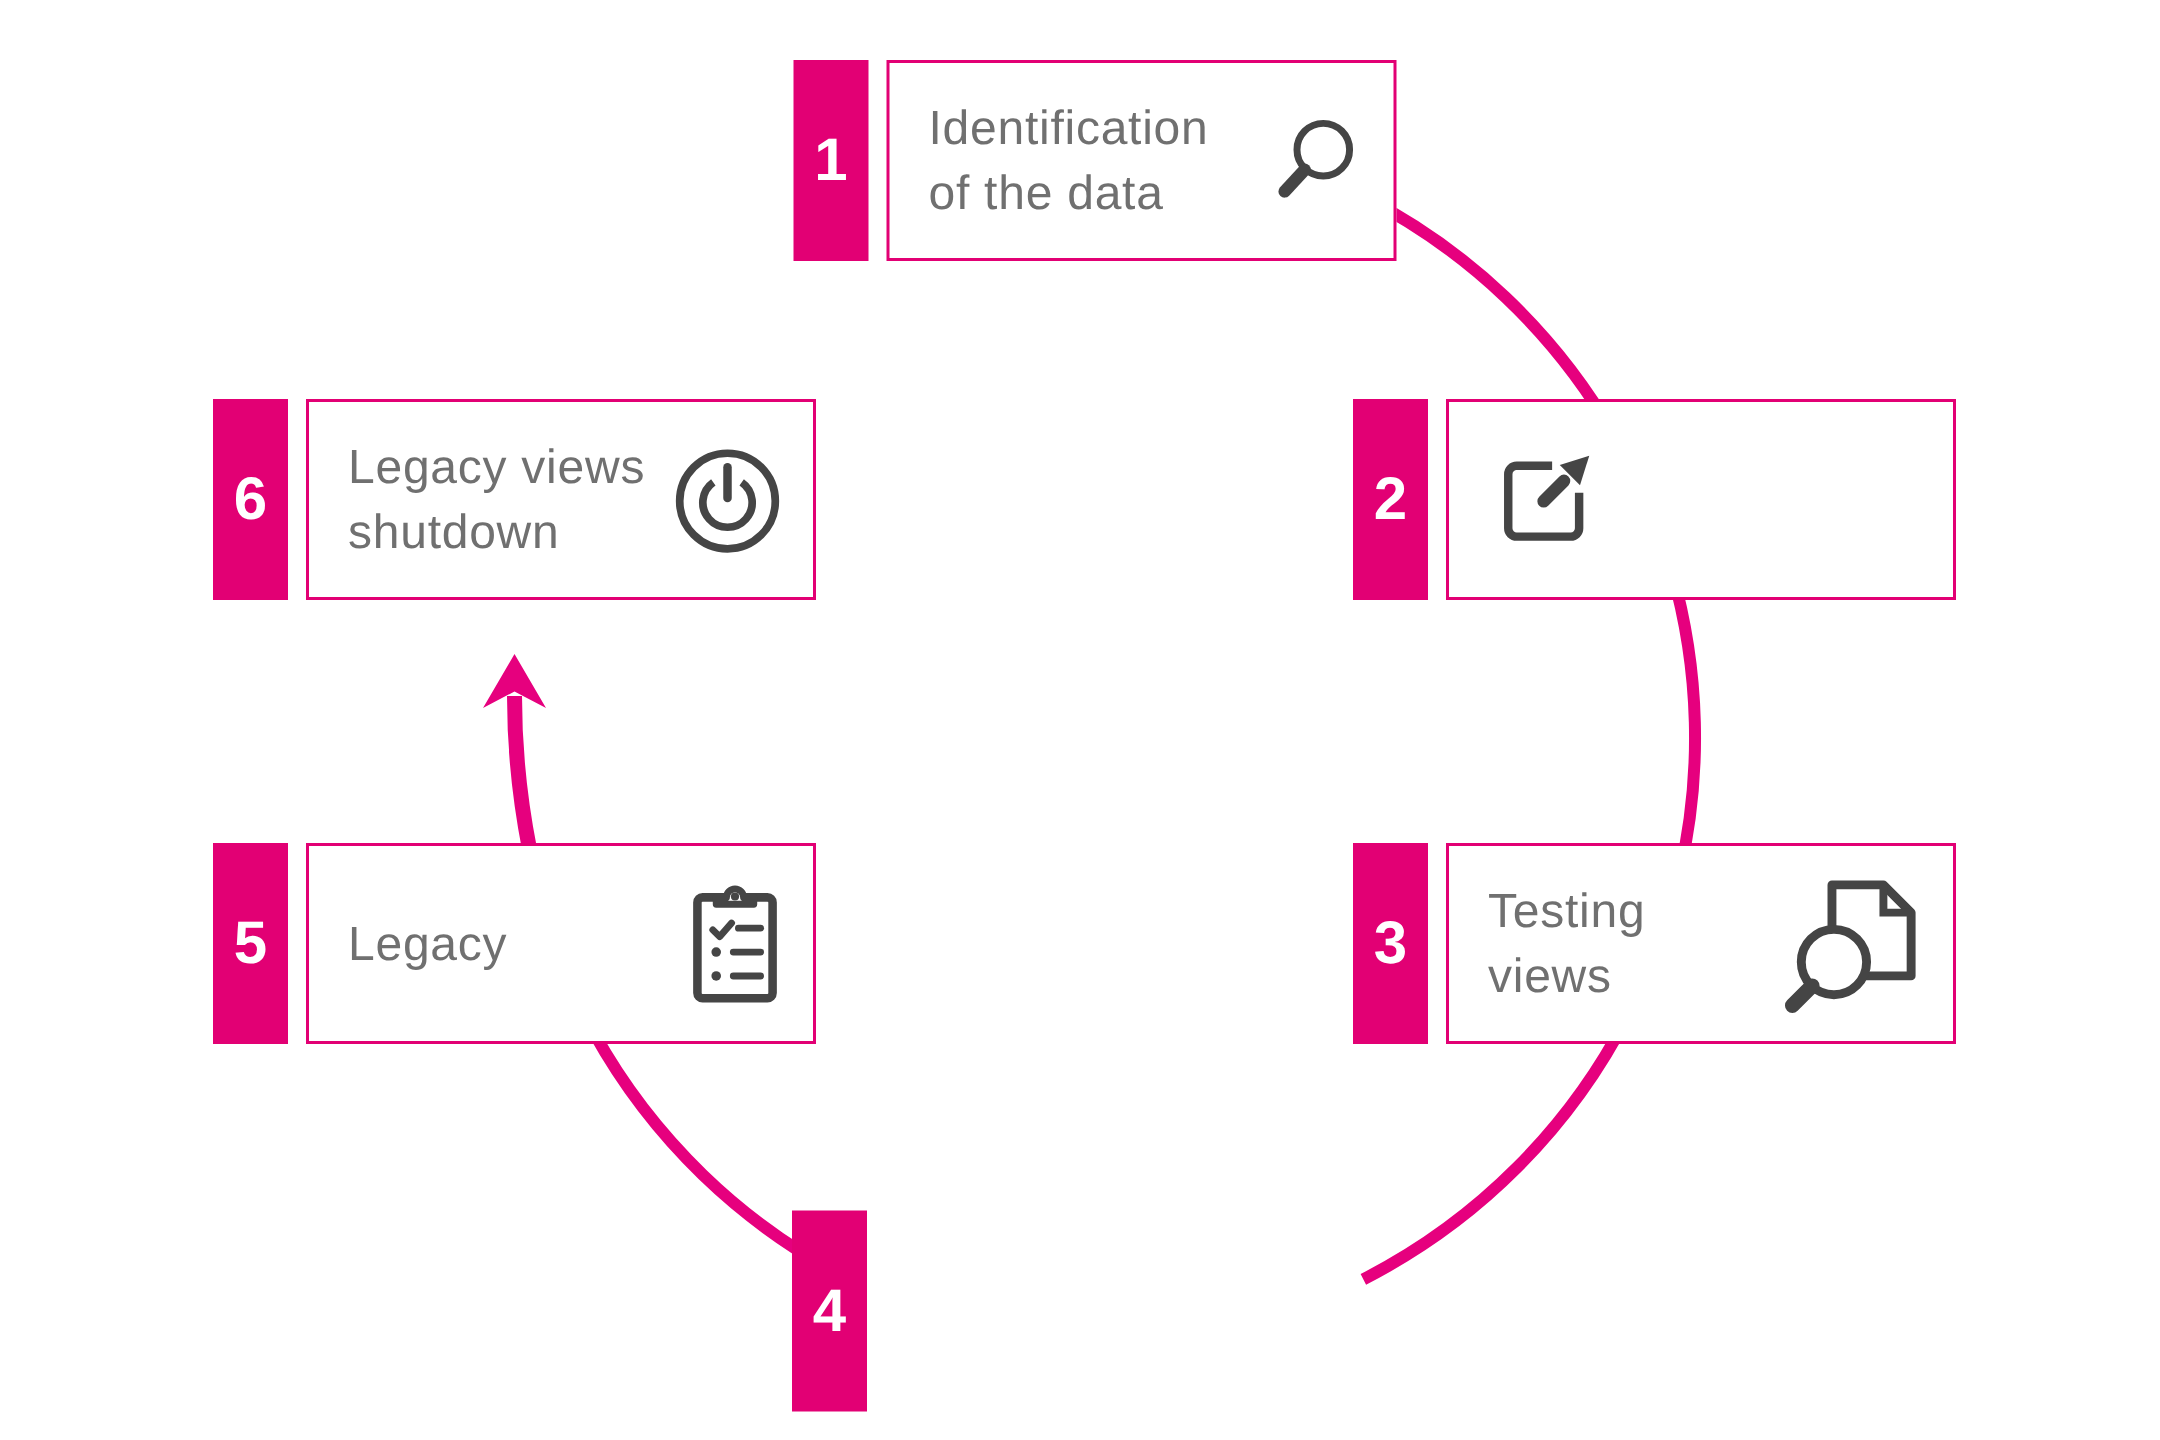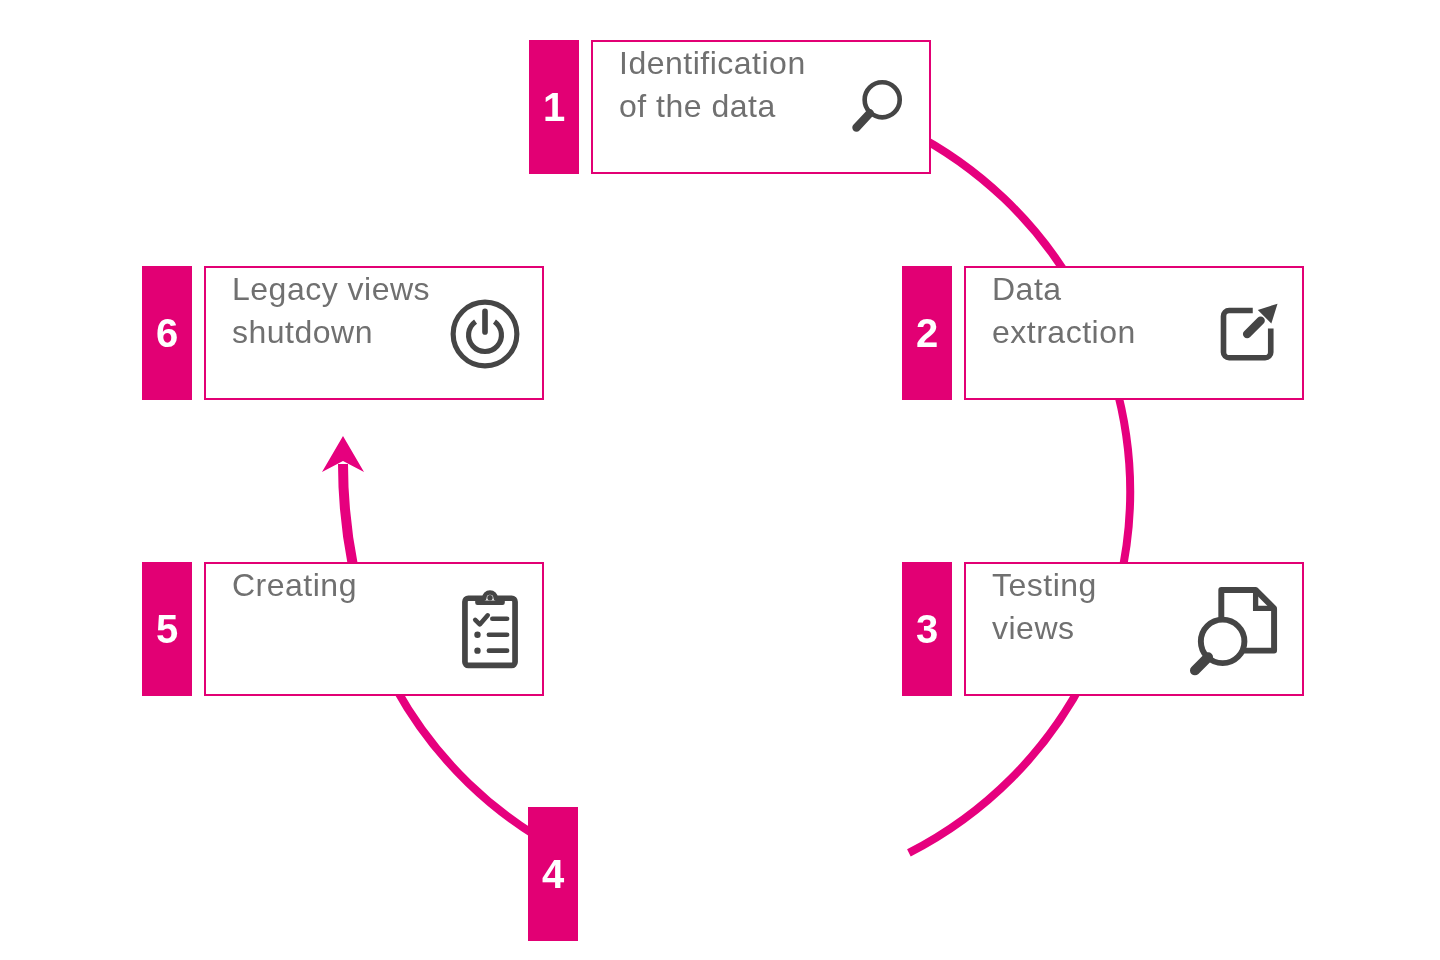--- a/index.html
+++ b/index.html
@@ -13,21 +13,21 @@
   .connectors polygon.arrow-head{fill:#E6007E;}
   .step{position:absolute;display:flex;z-index:1;}
   .tab{
     width:50px;height:134px;background:#E20074;color:#fff;
     display:flex;align-items:center;justify-content:center;
     font-size:40px;font-weight:700;flex:0 0 50px;
   }
   .gap{width:12px;flex:0 0 12px;}
   .box{
     width:340px;height:134px;background:#fff;border:2px solid #E20074;
-    box-sizing:border-box;display:flex;
+    box-sizing:border-box;display:flex;align-items:center;
     padding:0 20px 0 26px;
   }
   .label{
     flex:1;font-size:32px;line-height:43px;color:#707070;
     letter-spacing:0.5px;white-space:pre-line;font-weight:400;
   }
   .icon{flex:0 0 auto;color:#454545;display:flex;align-items:center;justify-content:center;}
   .icon svg{display:block;}
 </style>
 </head>
@@ -56,22 +56,20 @@
           <line x1="13" y1="52" x2="26" y2="38" stroke="currentColor" stroke-width="8" stroke-linecap="round"></line>
         </svg>
       </span>
     </div>
   </div>
 
   <div class="step" style="left:902px;top:266px;">
     <div class="tab">2</div>
     <div class="gap"></div>
     <div class="box">
-      <div class="label">Data
-extraction</div>
       <span class="icon">
         <svg width="72" height="72" viewBox="0 0 64 64">
           <path d="M38 12 H17 a5 5 0 0 0 -5 5 V49 a5 5 0 0 0 5 5 H49 a5 5 0 0 0 5 -5 V28" fill="none" stroke="currentColor" stroke-width="5"></path>
           <line x1="33" y1="33" x2="45" y2="21" stroke="currentColor" stroke-width="7.5" stroke-linecap="round"></line>
           <polygon points="60,6 54.5,23.5 42.5,11.5" fill="currentColor"></polygon>
         </svg>
       </span>
     </div>
   </div>
 
@@ -94,21 +92,21 @@
 
   <div class="step" style="left:528px;top:807px;">
     <div class="tab">4</div>
     <div class="gap"></div>
   </div>
 
   <div class="step" style="left:142px;top:562px;">
     <div class="tab">5</div>
     <div class="gap"></div>
     <div class="box">
-      <span class="label">Creating</span>
+      <span class="label">Legacy</span>
       <span class="icon">
         <svg width="64" height="82" viewBox="0 0 56 72">
           <rect x="6" y="9" width="44" height="59" rx="3" fill="none" stroke="currentColor" stroke-width="5"></rect>
           <path d="M17 13 v-4 h6 a5 5 0 0 1 10 0 h6 v4 z" fill="#ffffff" stroke="currentColor" stroke-width="4" stroke-linejoin="round"></path>
           <circle cx="28" cy="8.5" r="2.4" fill="currentColor"></circle>
           <path d="M15 28 l4 4 7 -8" fill="none" stroke="currentColor" stroke-width="4" stroke-linecap="round" stroke-linejoin="round"></path>
           <line x1="30" y1="27" x2="43" y2="27" stroke="currentColor" stroke-width="4" stroke-linecap="round"></line>
           <circle cx="17" cy="41" r="2.8" fill="currentColor"></circle>
           <line x1="27" y1="41" x2="43" y2="41" stroke="currentColor" stroke-width="4" stroke-linecap="round"></line>
           <circle cx="17" cy="55" r="2.8" fill="currentColor"></circle>

